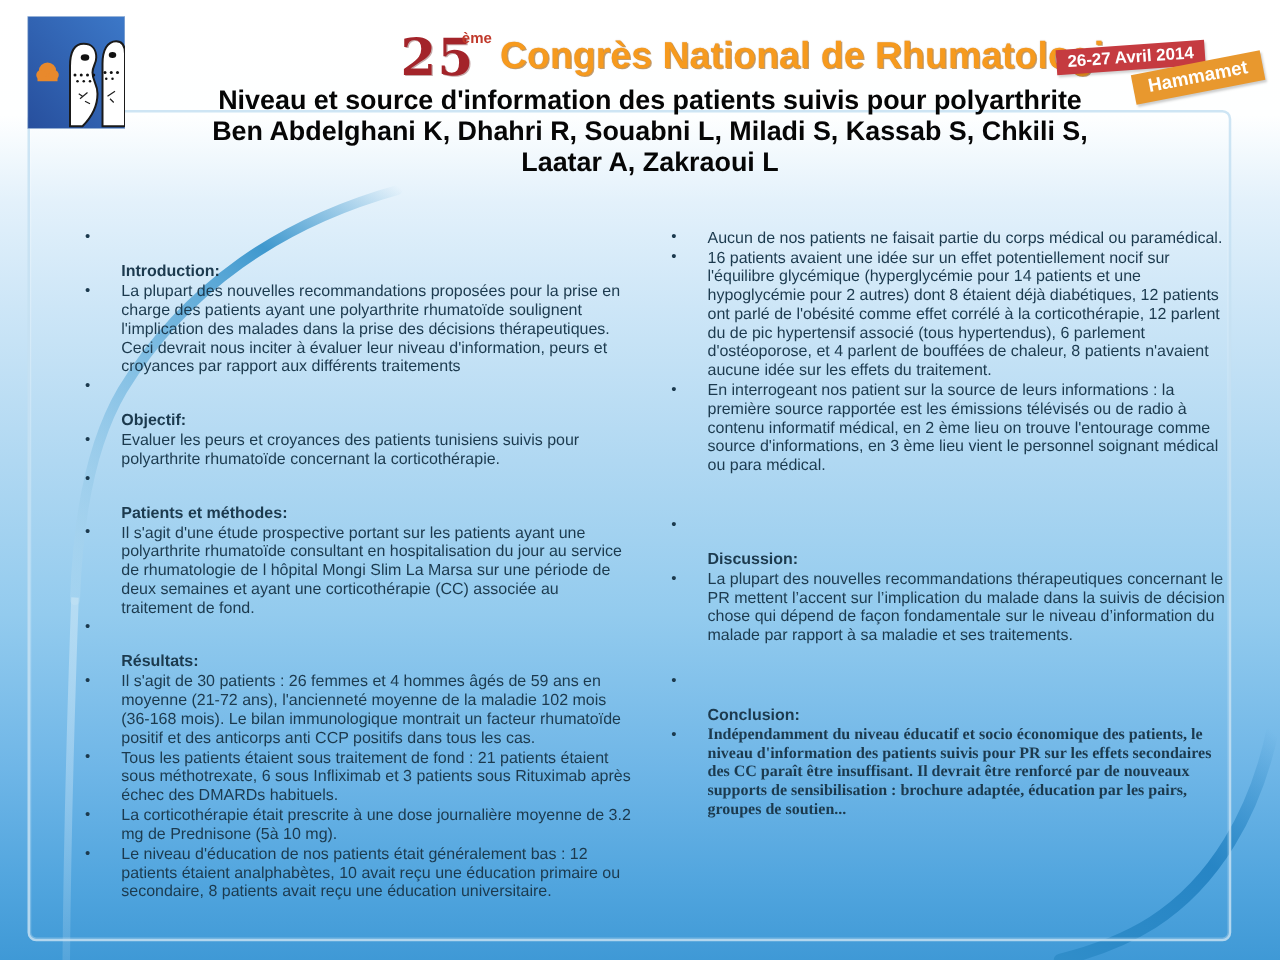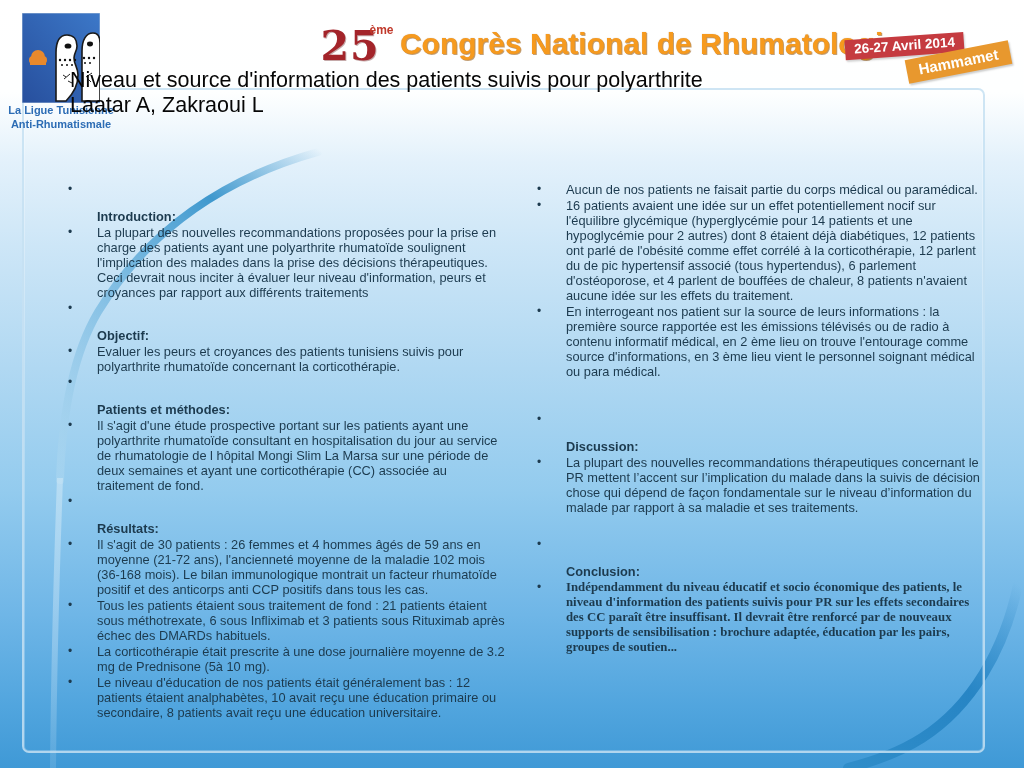--- a/index.html
+++ b/index.html
@@ -43,22 +43,22 @@
   .badge{position:absolute;color:#fff;font-weight:bold;white-space:nowrap;}
   .badge-date{
     left:845px;top:36px;background:#c53b40;font-size:13.5px;padding:2px 9px 3px;
     transform:rotate(-4deg);box-shadow:1px 2px 2px rgba(0,0,0,.18);
   }
   .badge-loc{
     left:906px;top:50px;background:#e8982e;font-size:15px;padding:3px 12px 4px;
     transform:rotate(-11deg);box-shadow:1px 2px 2px rgba(0,0,0,.2);
   }
   .titles{
-    position:absolute;left:70px;top:68px;width:900px;
-    color:#060606;font-weight:normal;font-size:21.5px;line-height:25px;
+    position:absolute;left:70px;top:68px;width:900px;text-align:center;
+    color:#060606;font-weight:bold;font-size:21.5px;line-height:25px;
   }
   
   .col{position:absolute;top:182px;color:#1c3a4e;font-size:12.8px;line-height:15px;}
   .col-left{left:58px;width:448px;}
   .col-right{left:527px;width:456px;}
   .item{display:flex;margin:0 0 1px 0;}
   .dot{flex:0 0 39px;padding-left:10px;box-sizing:border-box;font-size:12px;line-height:15px;}
   .txt{flex:1;}
   .item.h .txt{font-weight:bold;margin-top:27px;}
   .item.b .txt{font-weight:bold;font-family:Liberation Serif, serif;}
@@ -127,34 +127,31 @@
         <circle cx="45" cy="52" r="1"></circle>
         <circle cx="50" cy="52" r="1"></circle>
       <circle cx="63" cy="50" r="1"></circle>
         <circle cx="68" cy="50" r="1"></circle>
     </g>
     <g stroke="#222" stroke-width="1" fill="none">
       <path d="M42,66 l6,-5 M44,64 l-3,-2 M46,68 l4,2"></path>
       <path d="M64,64 l6,-4 M66,66 l3,3"></path>
     </g>
   </svg>
-  <div class="logo-caption">
-    <div>La Ligue Tunisienne</div>
-    <div>Anti-Rhumatismale</div>
-  </div>
 
   <div class="congress-row">
     <span class="congress-num">25</span><span class="congress-ord">ème</span>
     <span class="congress-title">Congrès National de Rhumatologie</span>
   </div>
   <div class="badge badge-date">26-27 Avril 2014</div>
   <div class="badge badge-loc">Hammamet</div>
 
   <div class="titles">
     <div>Niveau et source d'information des patients suivis pour polyarthrite</div>
+    <div>Ben Abdelghani K, Dhahri R, Souabni L, Miladi S, Kassab S, Chkili S,</div>
     <div>Laatar A, Zakraoui L</div>
   </div>
 
   <div class="col col-left">
     <div class="item h">
         <span class="dot">•</span>
         <span class="txt">Introduction:</span>
       </div>
     <div class="item">
         <span class="dot">•</span>

